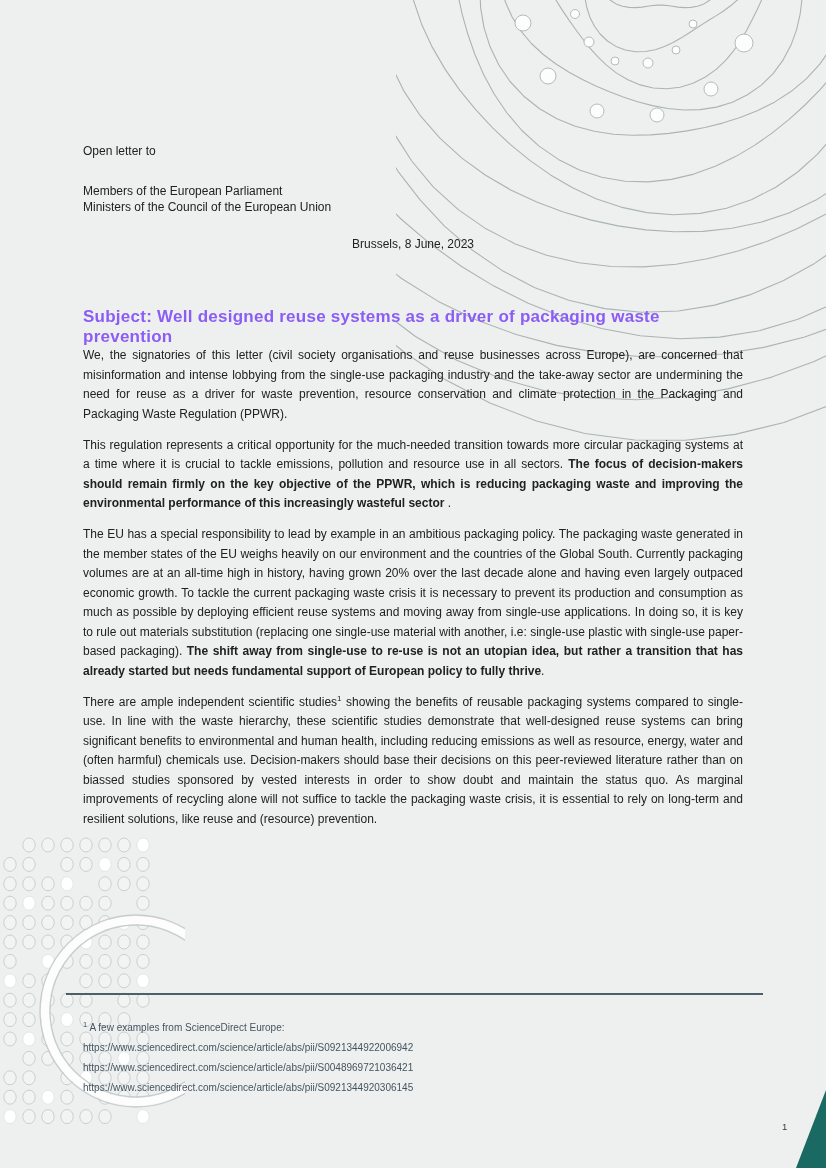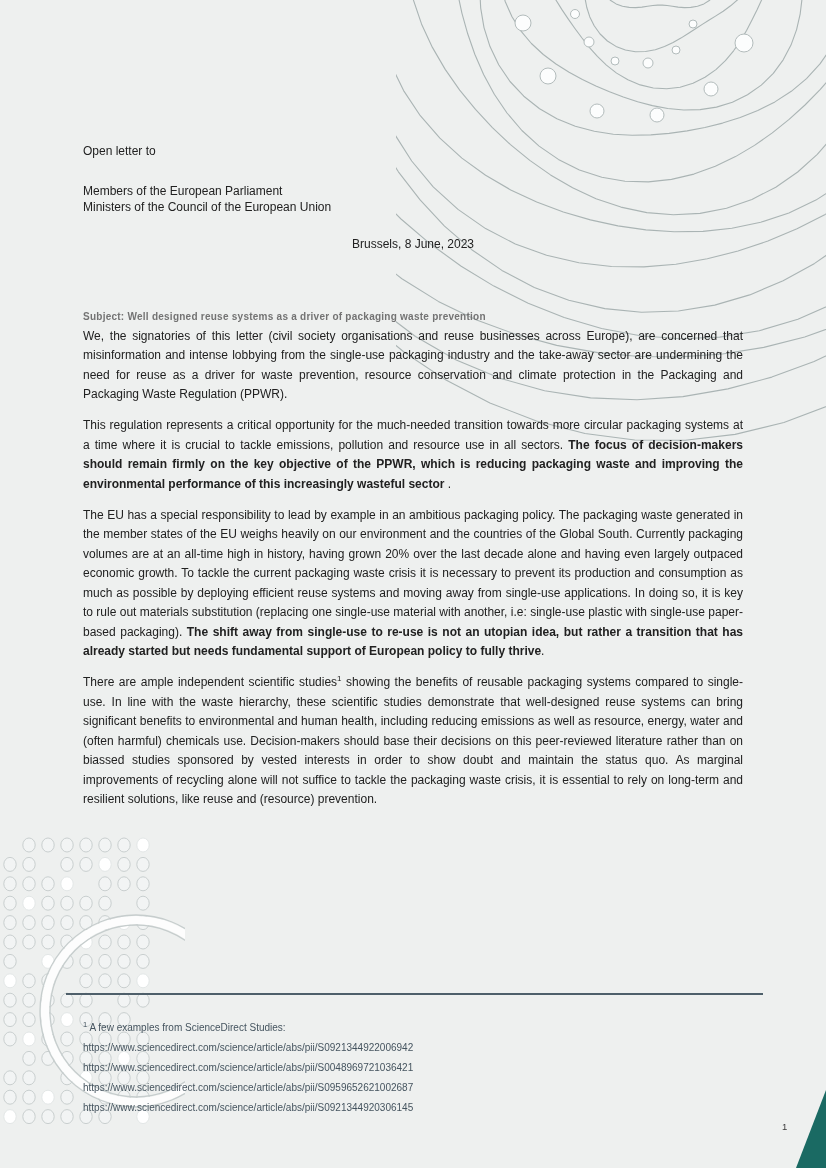--- a/index.html
+++ b/index.html
@@ -10,21 +10,21 @@
   .deco{position:absolute;z-index:0;}
   #contour-svg{top:0;right:0;}
   #dots-svg{left:0;top:835px;}
   .content{
     position:absolute;left:0;top:0;right:0;z-index:1;
     padding:98px 83px 0 83px;font-size:12px;line-height:19.5px;margin-top:44px;
   }
   .opening{margin:0 0 21px 0;}
   .recip{margin:0;font-weight:normal;line-height:16.5px;}
   .dateline{margin:19px 0 0 0;text-align:center;}
-  .subject{margin:53px 0 0 0;font-size:10px;font-weight:bold;color:#737373;letter-spacing:.25px;}
+  .subject{margin:53px 0 0 0;font-size:17px;font-weight:bold;color:#8b5cf6;letter-spacing:.25px;}
   .salut-wrap{margin-top:46px;margin-bottom:13px;}
   .salut{margin:0;line-height:16.5px;}
   .para{margin:0 0 11.5px 0;text-align:justify;}
   .b{font-weight:bold;}
   .u{text-underline-offset:2px;}
   .para sup{font-size:8px;line-height:0;}
   .footnote{position:absolute;left:66px;top:993px;width:697px;z-index:1;}
   .fn-rule{width:100%;height:1.5px;background:#4e5f6a;}
   .fn-intro{margin:25px 0 0 17px;font-size:10px;color:#45545f;}
   .fn-intro sup{font-size:7.5px;}
@@ -197,25 +197,24 @@
     <div id="body-paragraphs">
         <p class="para"><span>We, the signatories of this letter (civil society organisations and reuse businesses across Europe), are concerned that misinformation and intense lobbying from the single-use packaging industry and the take-away sector are undermining the need for reuse as a driver for waste prevention, resource conservation and climate protection in the Packaging and Packaging Waste Regulation (PPWR).</span></p>
         <p class="para"><span>This regulation represents a critical opportunity for the much-needed transition towards more circular packaging systems at a time where it is crucial to tackle emissions, pollution and resource use in all sectors.  </span><span class="b">The focus of decision-makers should remain firmly on the key objective of the PPWR, which is reducing packaging waste and improving the environmental performance of this increasingly wasteful sector</span><span> .</span></p>
         <p class="para"><span>The EU has a special responsibility to lead by example in an ambitious packaging policy. The packaging waste generated in the member states of the EU weighs heavily on our environment and the countries of the Global South. Currently packaging volumes are at an all-time high in history, having grown 20% over the last decade alone and having even largely outpaced economic growth. </span><span class="u">To tackle the current packaging waste crisis it is necessary to prevent its production and consumption as much as possible by deploying efficient reuse systems and moving away from single-use applications</span><span>. In doing so, it is key to rule out materials substitution (replacing one single-use material with another, i.e: single-use plastic with single-use paper-based packaging). </span><span class="b">The shift away from single-use to re-use is not an utopian idea, but rather a transition that has already started but needs fundamental support of European policy to fully thrive</span><span>.</span></p>
         <p class="para"><span>There are ample independent scientific studies</span><sup>1</sup><span> showing the benefits of reusable packaging systems compared to single-use. In line with the waste hierarchy, these scientific studies demonstrate that well-designed reuse systems can bring significant benefits to environmental and human health, including reducing emissions as well as resource, energy, water and (often harmful) chemicals use. </span><span class="u">Decision-makers should base their decisions on this peer-reviewed literature rather than on biassed studies sponsored by vested interests in order to show doubt and maintain the status quo. </span><span> As marginal improvements of recycling alone will not suffice to tackle the packaging waste crisis, it is essential to rely on long-term and resilient solutions, like reuse and (resource) prevention.</span></p>
       </div>
   </div>
 
   <div class="footnote">
     <div class="fn-rule"></div>
-    <p class="fn-intro"><sup>1</sup> <span>A few examples from ScienceDirect Studies:</span></p>
+    <p class="fn-intro"><sup>1</sup> <span>A few examples from ScienceDirect Europe:</span></p>
     <div id="fn-links">
         <a class="fn-link">https://www.sciencedirect.com/science/article/abs/pii/S0921344922006942</a>
         <a class="fn-link">https://www.sciencedirect.com/science/article/abs/pii/S0048969721036421</a>
-        <a class="fn-link">https://www.sciencedirect.com/science/article/abs/pii/S0959652621002687</a>
         <a class="fn-link">https://www.sciencedirect.com/science/article/abs/pii/S0921344920306145</a>
       </div>
   </div>
 
   <div class="page-num">1</div>
 
   <div class="corner"></div>
 </div>
 
 </body></html>

